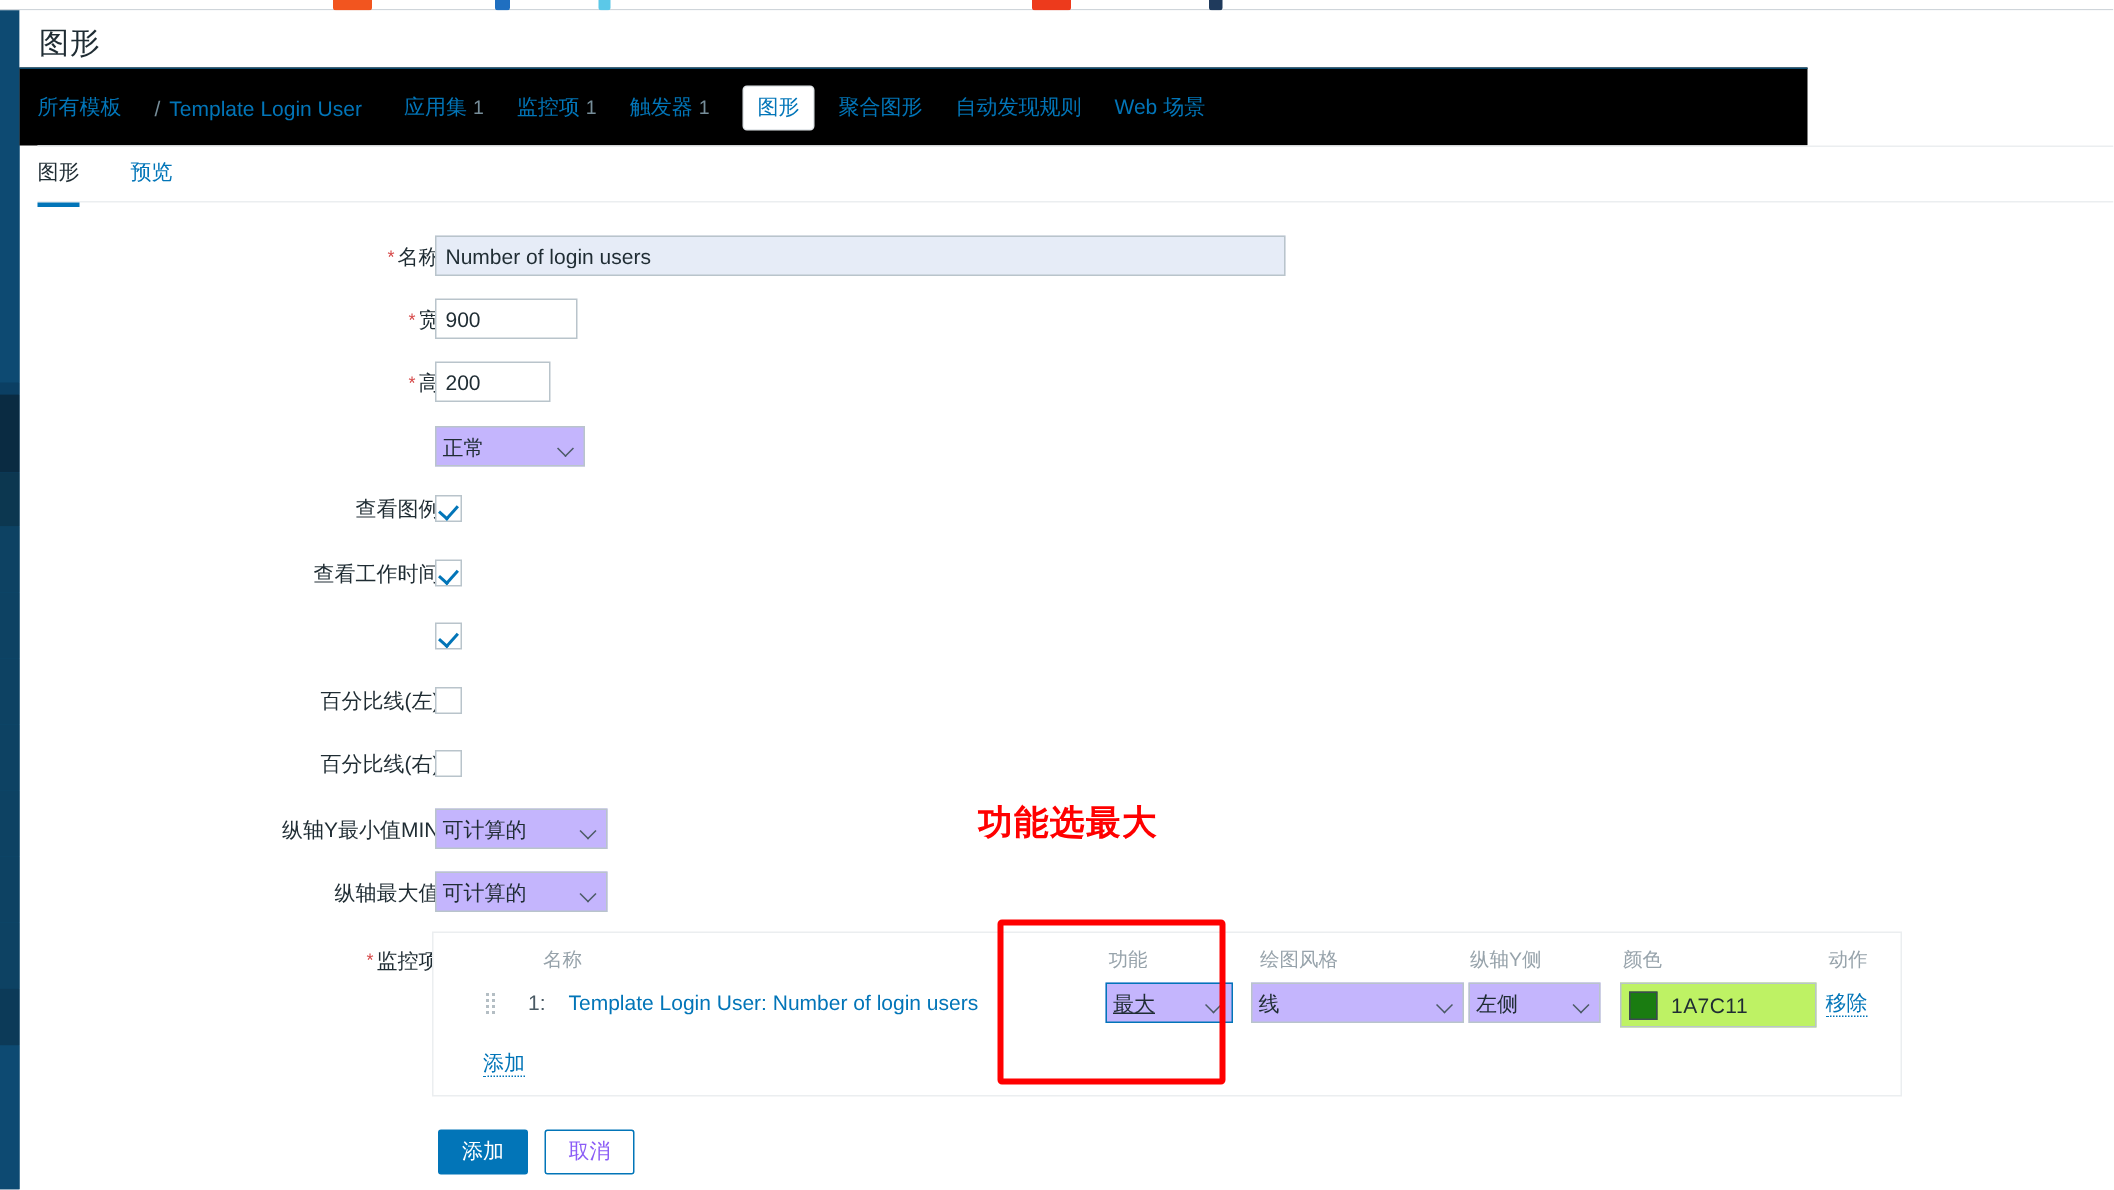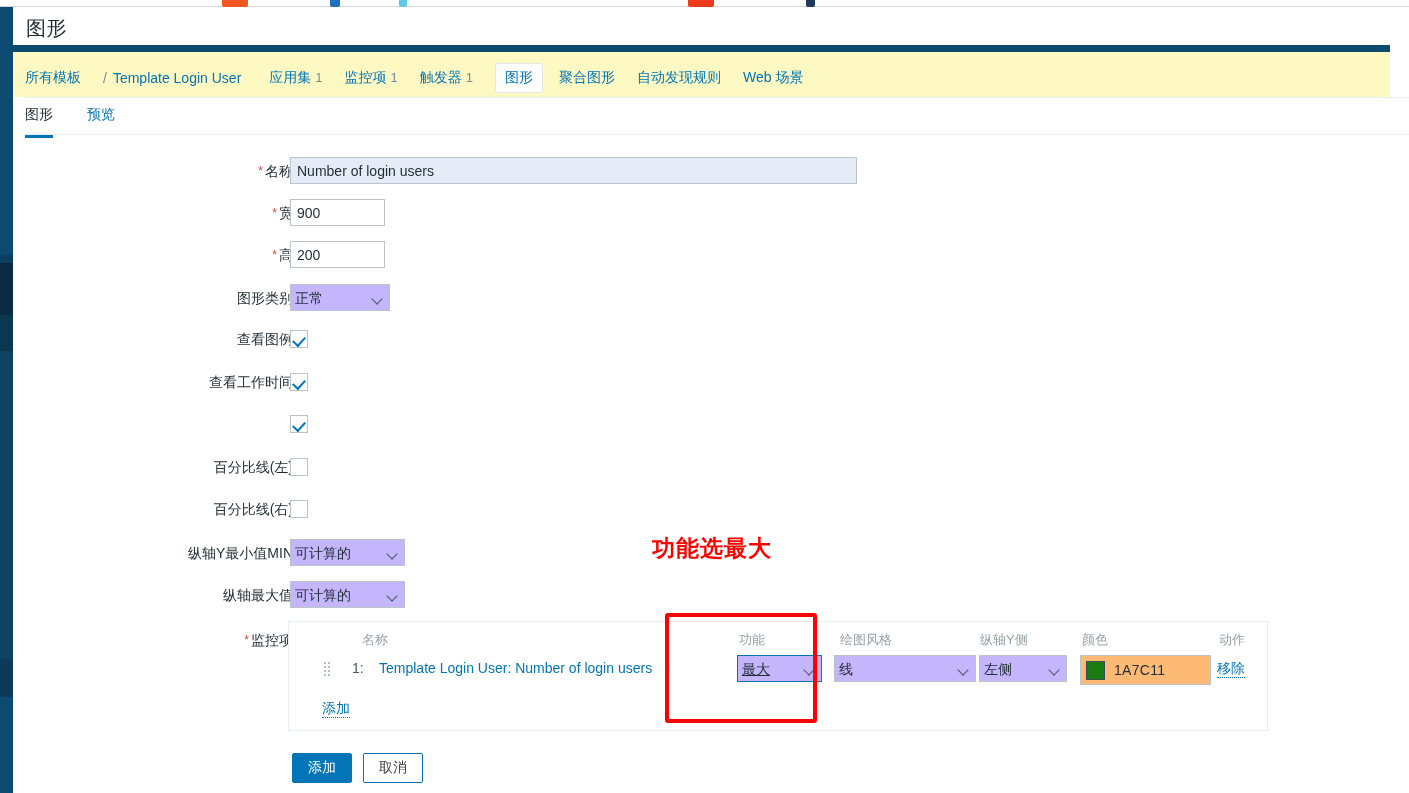--- a/index.html
+++ b/index.html
@@ -25,22 +25,22 @@
     background:#0d4a72; }
   .sb-seg { position:absolute; left:0; width:13px; }
 
   
   .page-header { position:absolute; left:13px; top:7px; width:1396px; height:38px;
     background:#ffffff; }
   .page-title { position:absolute; left:13px; top:8px;
     font-size:20px; color:#1f2c33; letter-spacing:0.5px; }
 
   
-  .navbar { position:absolute; left:13px; top:45px; width:1377px; height:52px;
-    background:#fef9c3; border-top:7px solid #0c4a6e; }
+  .navbar { position:absolute; left:13px; top:45px; width:1192px; height:52px;
+    background:#000000; border-top:1px solid #0c4a6e; }
   .nav-inner { position:absolute; left:12px; top:0; height:52px;
     display:flex; align-items:center; }
   .nav-link { color:#0275b8; font-size:14px; margin-right:22px; cursor:pointer;
     white-space:nowrap; }
   .nav-sep { color:#768d99; margin-right:6px; font-size:14px; }
   .nav-count { color:#768d99; font-size:13px; margin-left:4px; }
   .nav-link.active { background:#ffffff; border:1px solid #e3e7ea; border-radius:3px;
     padding:5px 9px; margin-right:16px; }
 
   
@@ -99,30 +99,30 @@
   .items-card { position:absolute; border:1px solid #ebeef0; background:#ffffff; }
   .it-head { position:absolute; font-size:13px; color:#97a3ab; white-space:nowrap; }
   .it-cell { position:absolute; font-size:14px; white-space:nowrap; }
   .it-link { color:#0275b8; cursor:pointer; }
   .it-num { color:#4a5a64; }
   .dot-handle { position:absolute; width:9px; height:14px; cursor:move; }
   .dot-handle i { position:absolute; width:2px; height:2px; background:#b4bec4; display:block; }
   .link-dotted { color:#0275b8; cursor:pointer;
     border-bottom:1px dotted #0275b8; padding-bottom:1px; }
 
-  .color-field { position:absolute; border:1px solid #b9c4cb; background:#fdba74;
+  .color-field { position:absolute; border:1px solid #b9c4cb; background:#bef264;
     height:27px; display:flex; align-items:center; padding:14px 5px; }
   .color-swatch { width:19px; height:19px; border:1px solid #3c4a52; flex:none; }
   .color-val { font-size:14px; color:#1f2c33; margin-left:9px; letter-spacing:0.3px; }
 
   
   .btn { font-family:"Liberation Sans", sans-serif; font-size:14px;
     height:30px; padding:0 15px; border-radius:2px; cursor:pointer; outline:none; }
   .btn.primary { background:#0275b8; border:1px solid #0275b8; color:#ffffff; }
-  .btn.secondary { background:#ffffff; border:1px solid #0275b8; color:#404040; }
+  .btn.secondary { background:#ffffff; border:1px solid #0275b8; color:#8b5cf6; }
 </style>
 </head>
 <body>
 
 <div id="app">
 
   <div class="browser-sliver">
     <div class="sliver-line"></div>
   <div class="sliver-mark" style="left: 222px; width: 26px; background: rgb(242, 85, 31);"></div>
       <div class="sliver-mark" style="left: 330px; width: 10px; background: rgb(31, 111, 192);"></div>
@@ -180,23 +180,22 @@
       <div class="tab inactive" style="left:62px;">预览</div>
     </div>
 
     <div class="flabel" style="left:0; top:65px; width:268px;"><span class="req">*</span><span>名称</span></div>
     <input class="txt filled" style="position: absolute; left: 265px; top: 59px; width: 567px;" value="Number of login users">
 
     <div class="flabel" style="left:0; top:107px; width:268px;"><span class="req">*</span><span>宽</span></div>
     <input class="txt num" style="position: absolute; left: 265px; top: 101px; width: 95px;" value="900">
 
     <div class="flabel" style="left:0; top:149px; width:268px;"><span class="req">*</span><span>高</span></div>
-    <input class="txt num" style="position: absolute; left: 265px; top: 143px; width: 95px;" value="200">
-
-    <div class="flabel" style="left:0; top:192px; width:268px;">图形类别</div>
+    <input class="txt num" style="position: absolute; left: 265px; top: 143px; width: 77px;" value="200">
+
     <div class="selwrap" style="position:absolute; left:265px; top:186px;">
       <select class="sel" style="width:100px;">
         <option>正常</option>
       </select>
       <span class="chev"></span>
     </div>
 
     <div class="flabel" style="left:0; top:233px; width:268px;">查看图例</div>
     <div class="cbox checked" style="position:absolute; left:265px; top:232px;"></div>
 

